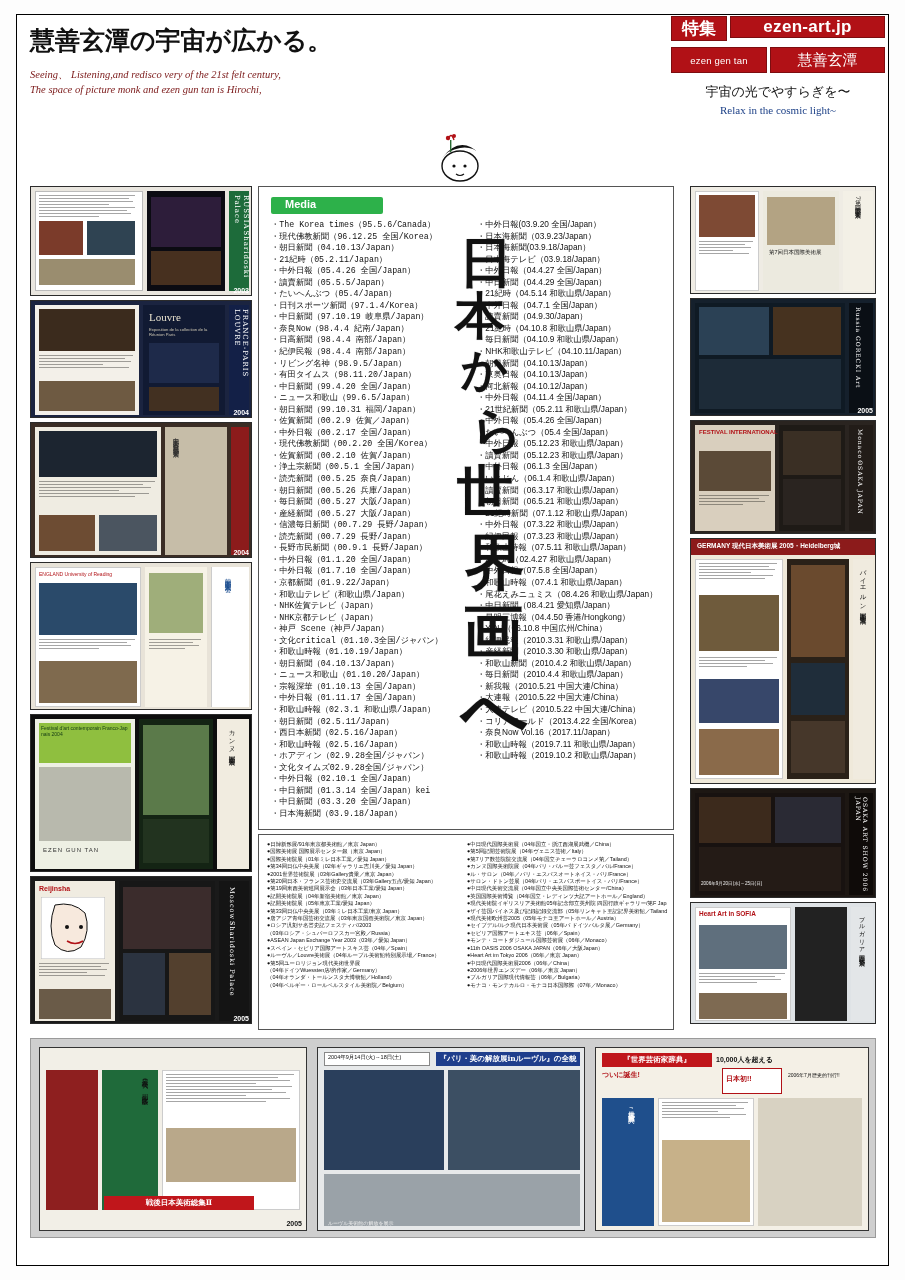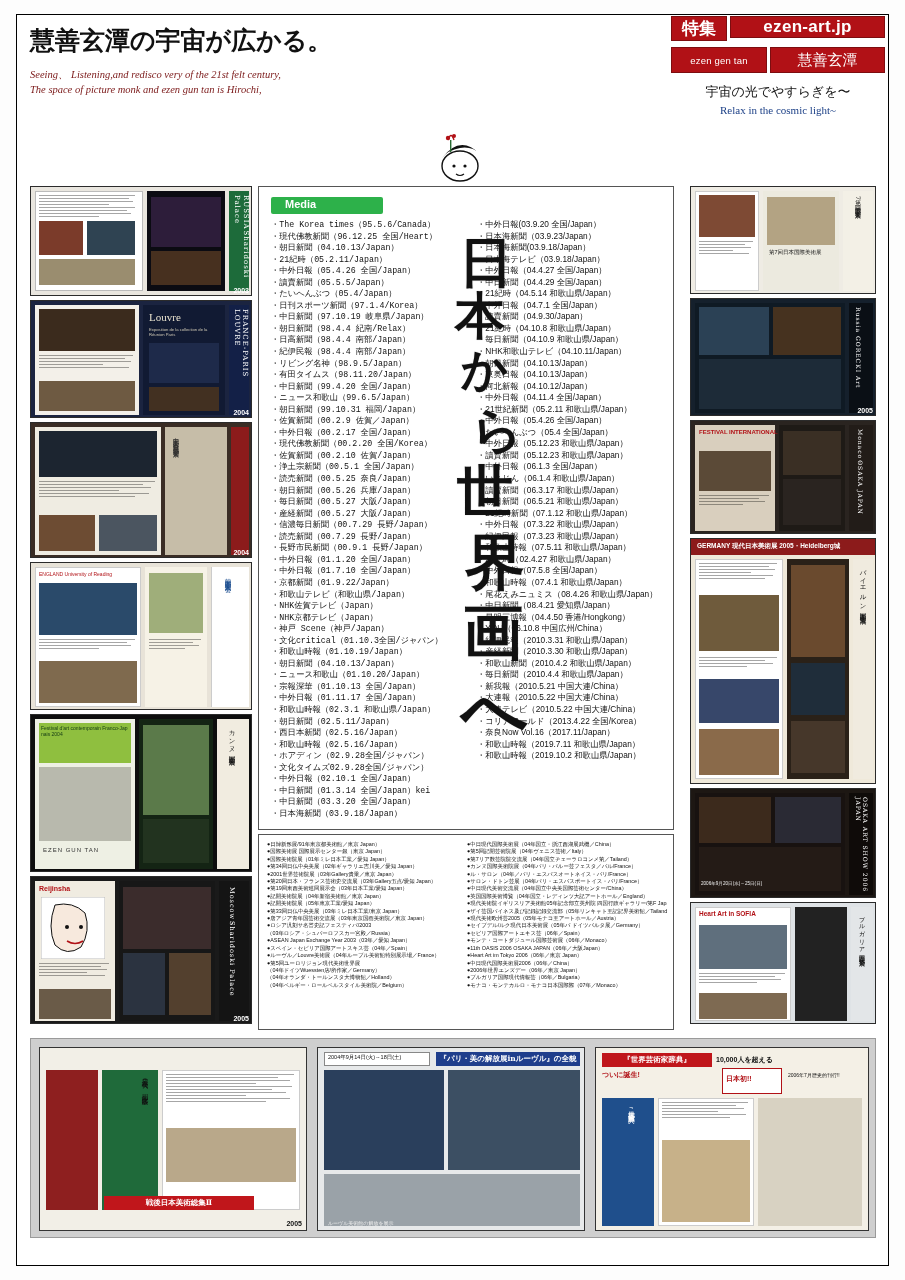--- a/index.html
+++ b/index.html
@@ -236,29 +236,29 @@
     <rect x="18" y="12" width="1.4" height="12" fill="#2a6b33"></rect>
   </svg>
 
   <div class="center-panel">
     <div class="media-badge">
       <span>Media</span>
     </div>
 
     <div class="media-col left" id="media-left">
         <div>・The Korea times（95.5.6/Canada）</div>
-        <div>・現代佛教新聞（96.12.25 全国/Heart）</div>
+        <div>・現代佛教新聞（96.12.25 全国/Korea）</div>
         <div>・朝日新聞（04.10.13/Japan）</div>
         <div>・21紀時（05.2.11/Japan）</div>
         <div>・中外日報（05.4.26 全国/Japan）</div>
         <div>・讀賣新聞（05.5.5/Japan）</div>
         <div>・たいへんぶつ（05.4/Japan）</div>
         <div>・日刊スポーツ新聞（97.1.4/Korea）</div>
         <div>・中日新聞（97.10.19 岐阜県/Japan）</div>
-        <div>・朝日新聞（98.4.4 紀南/Relax）</div>
+        <div>・奈良Now（98.4.4 紀南/Japan）</div>
         <div>・日高新聞（98.4.4 南部/Japan）</div>
         <div>・紀伊民報（98.4.4 南部/Japan）</div>
         <div>・リビング名神（98.9.5/Japan）</div>
         <div>・有田タイムス（98.11.20/Japan）</div>
         <div>・中日新聞（99.4.20 全国/Japan）</div>
         <div>・ニュース和歌山（99.6.5/Japan）</div>
         <div>・朝日新聞（99.10.31 福岡/Japan）</div>
         <div>・佐賀新聞（00.2.9 佐賀／Japan）</div>
         <div>・中外日報（00.2.17 全国/Japan）</div>
         <div>・現代佛教新聞（00.2.20 全国/Korea）</div>

